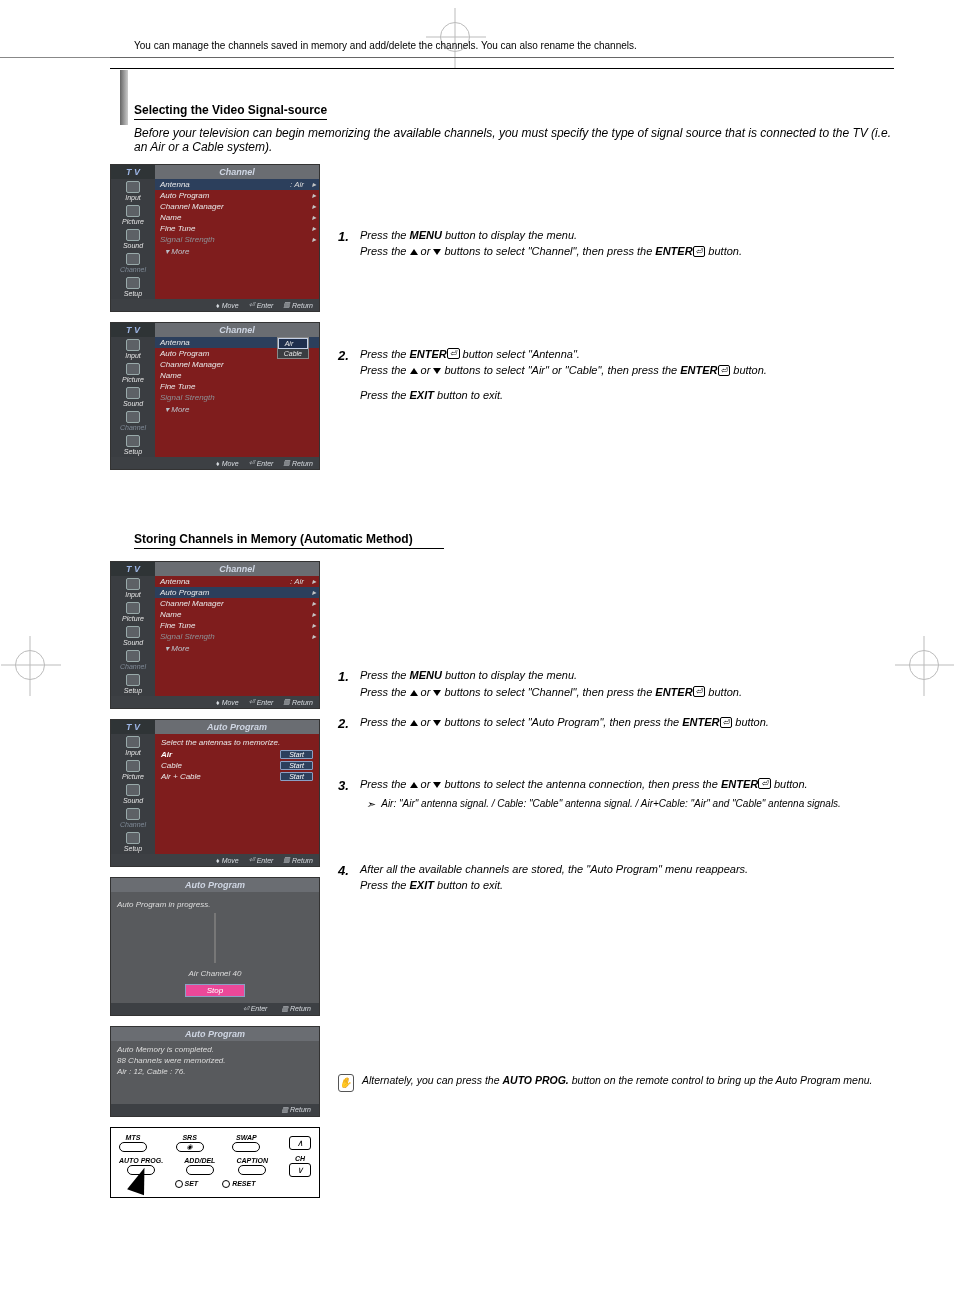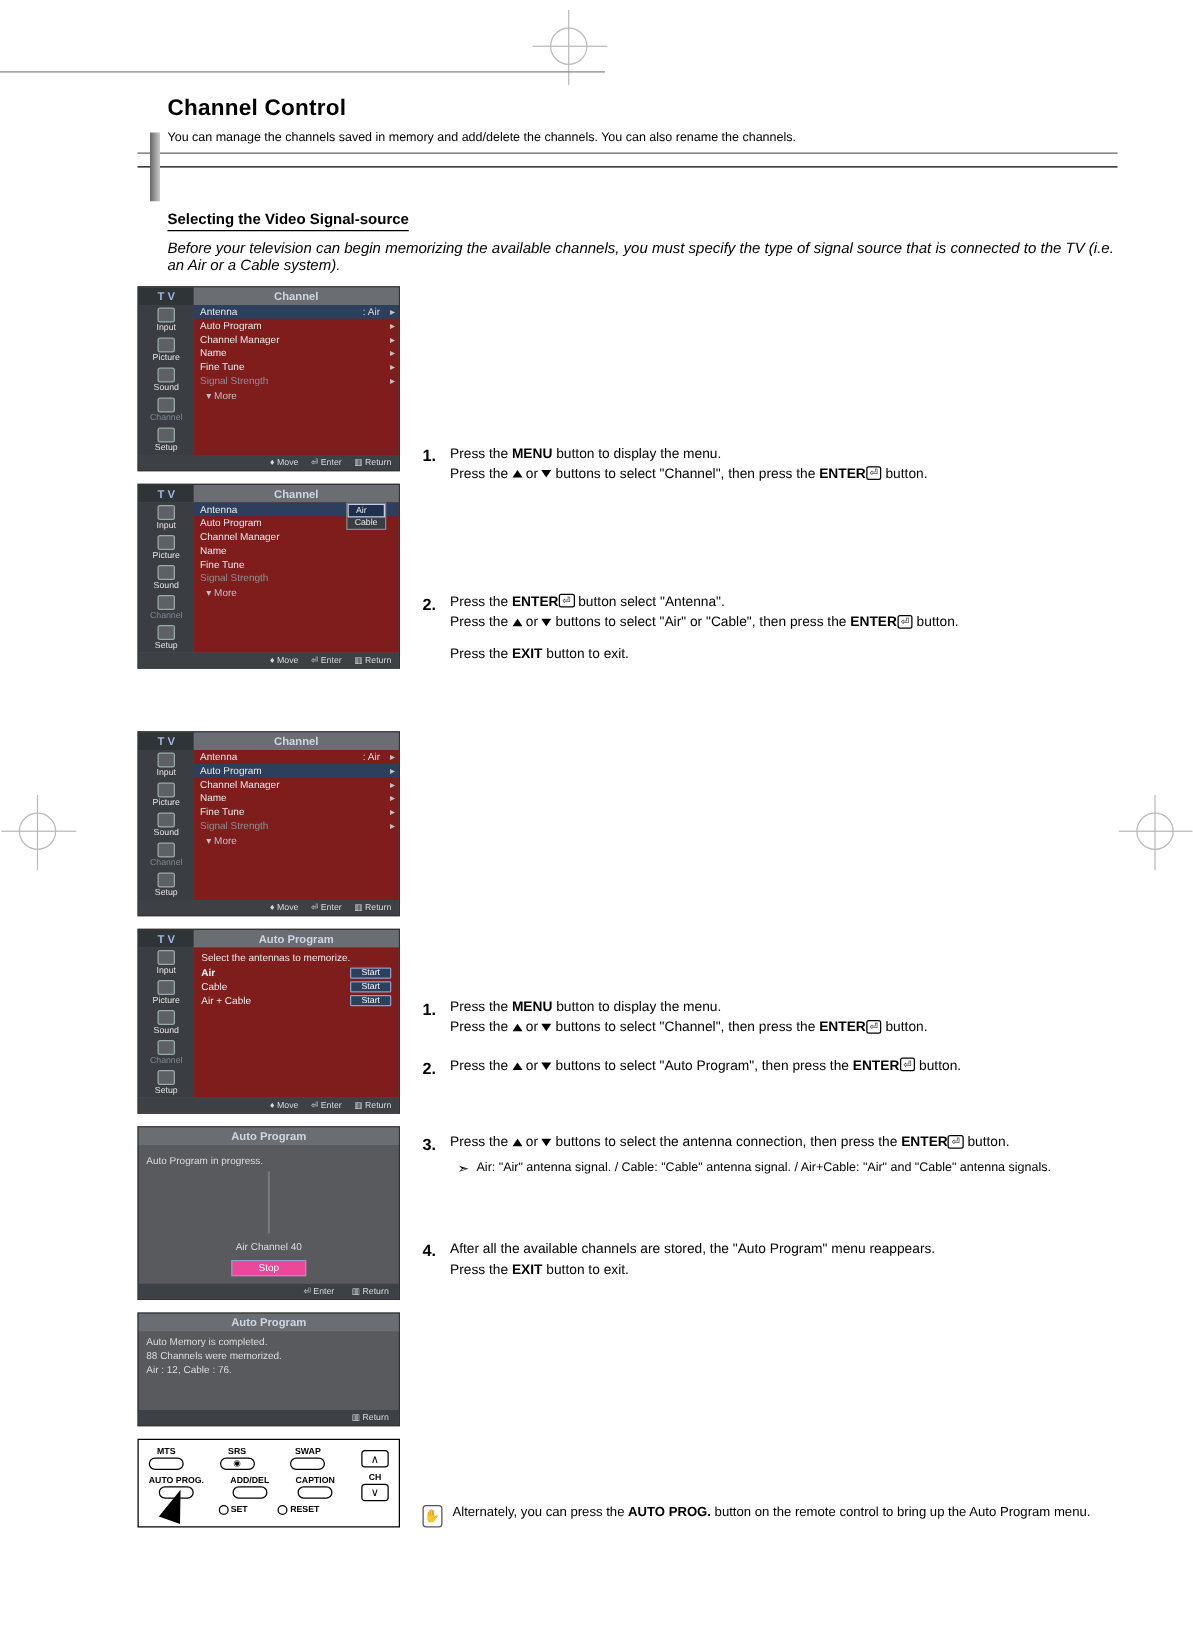--- a/index.html
+++ b/index.html
@@ -21,21 +21,21 @@
   .content { padding: 0 60px 60px 110px; position:relative; }
   .vrule{position:absolute;left:120px;top:30px;width:8px;height:55px;background:linear-gradient(to right,#666,#ccc);}
   .section-title { font-size: 18px; font-weight: bold; margin: 36px 0 8px 24px; letter-spacing:0.2px;}
   .section-note { font-size: 10px; margin: 0 0 6px 24px; }
   .section-divider-full { height:1px; background:#000; margin: 22px 0 12px 0; }
   .hr-long{height:1px;background:#666;margin-top:6px;}
 
   .subhead { font-size: 12px; font-weight: bold; margin: 22px 0 2px 24px; border-bottom:1px solid #000; display:inline-block; padding-bottom:2px;min-width:180px;}
   .sub-note { font-size: 12px; margin: 4px 0 10px 24px; font-style: italic; }
 
-  .two-col { display:flex; gap:18px; align-items:flex-end; margin-top:10px;}
+  .two-col { display:flex; gap:18px; align-items:center; margin-top:10px;font-style:italic;}
   .screenshots { width: 210px; flex:0 0 210px;}
   .instructions { flex:1; }
 
   .step { display:flex; margin-bottom:14px; font-size:11px; line-height:1.5;}
   .step-num { font-weight:bold; font-size:13px; width:22px; flex:0 0 22px;}
   .step-body { flex:1; }
   .step-body b { font-weight:bold; }
   .tri{display:inline-block;width:0;height:0;vertical-align:middle;}
   .tri.up{border-left:4px solid transparent;border-right:4px solid transparent;border-bottom:6px solid #000;}
   .tri.down{border-left:4px solid transparent;border-right:4px solid transparent;border-top:6px solid #000;}
@@ -100,21 +100,20 @@
 
 <div class="crop-top"></div>
 <div class="crop-left"></div>
 <div class="crop-right"></div>
 
 <div class="outer-top"></div>
 
 <div class="content">
 
   <div class="vrule"></div>
-  <div class="section-title">Channel Control</div>
   <div class="section-note">You can manage the channels saved in memory and add/delete the channels. You can also rename the channels.</div>
   <div class="hr-long"></div>
   <div class="section-divider-full" style="margin-top:10px;"></div>
 
   
   <div class="subhead">Selecting the Video Signal-source</div>
   <div class="sub-note">Before your television can begin memorizing the available channels, you must specify the type of signal source that is connected to the TV (i.e. an Air or a Cable system).</div>
 
   <div class="two-col">
     <div class="screenshots">
@@ -262,20 +261,21 @@
           <span>Press the </span><span class="tri up"></span><span> or </span><span class="tri down"></span><span> buttons to select "Air" or "Cable", then press the </span><b>ENTER</b><span class="enter-icon">⏎</span><span> button.</span>
           <div style="height:8px"></div>
           <span>Press the </span><b>EXIT</b><span> button to exit.</span>
         </div>
       </div>
     </div>
   </div>
 
   
   <div style="height:30px"></div>
+  <div class="subhead" style="min-width:310px;">Storing Channels in Memory (Automatic Method)</div>
 
   <div class="two-col">
     <div class="screenshots">
 
       <div class="osd">
         <div class="hdr">
             <div class="tv">T V</div>
             <div class="title">Channel</div>
           </div>
         <div class="body">

